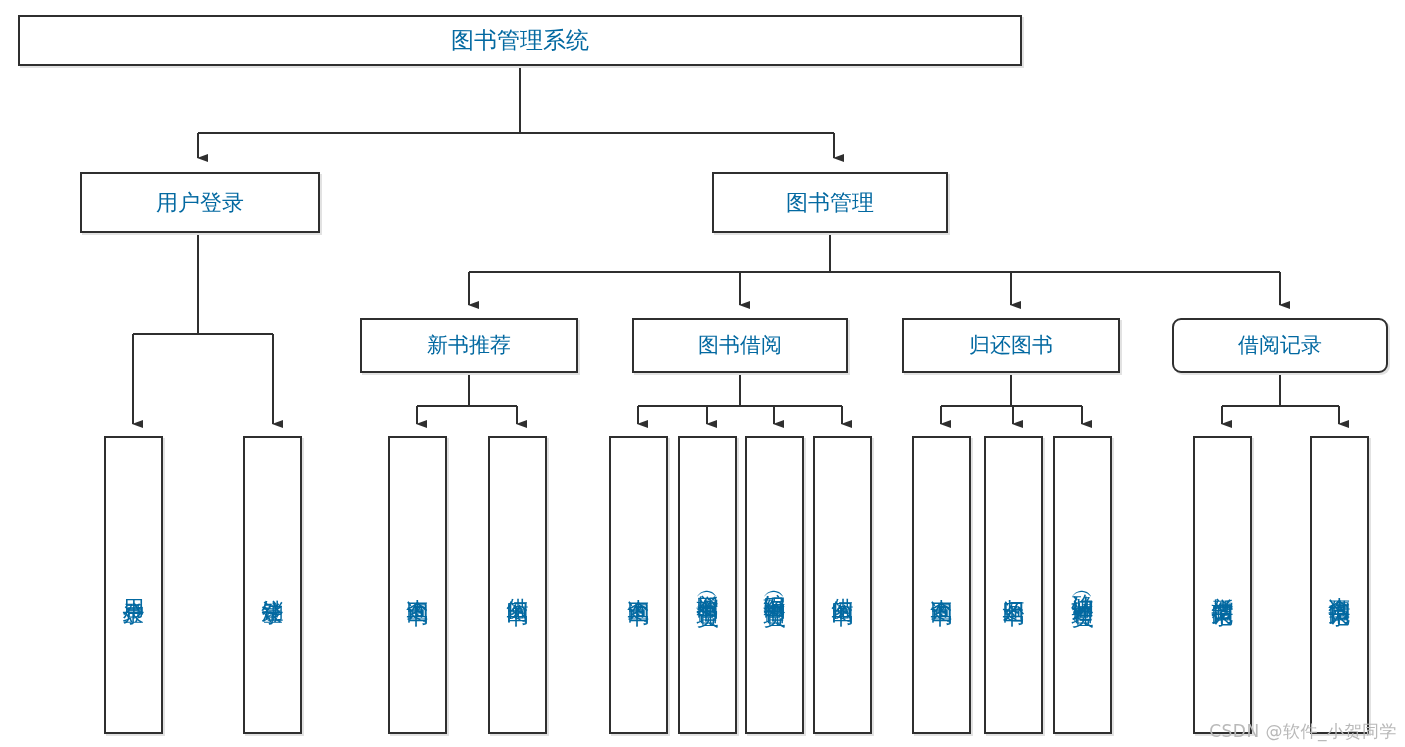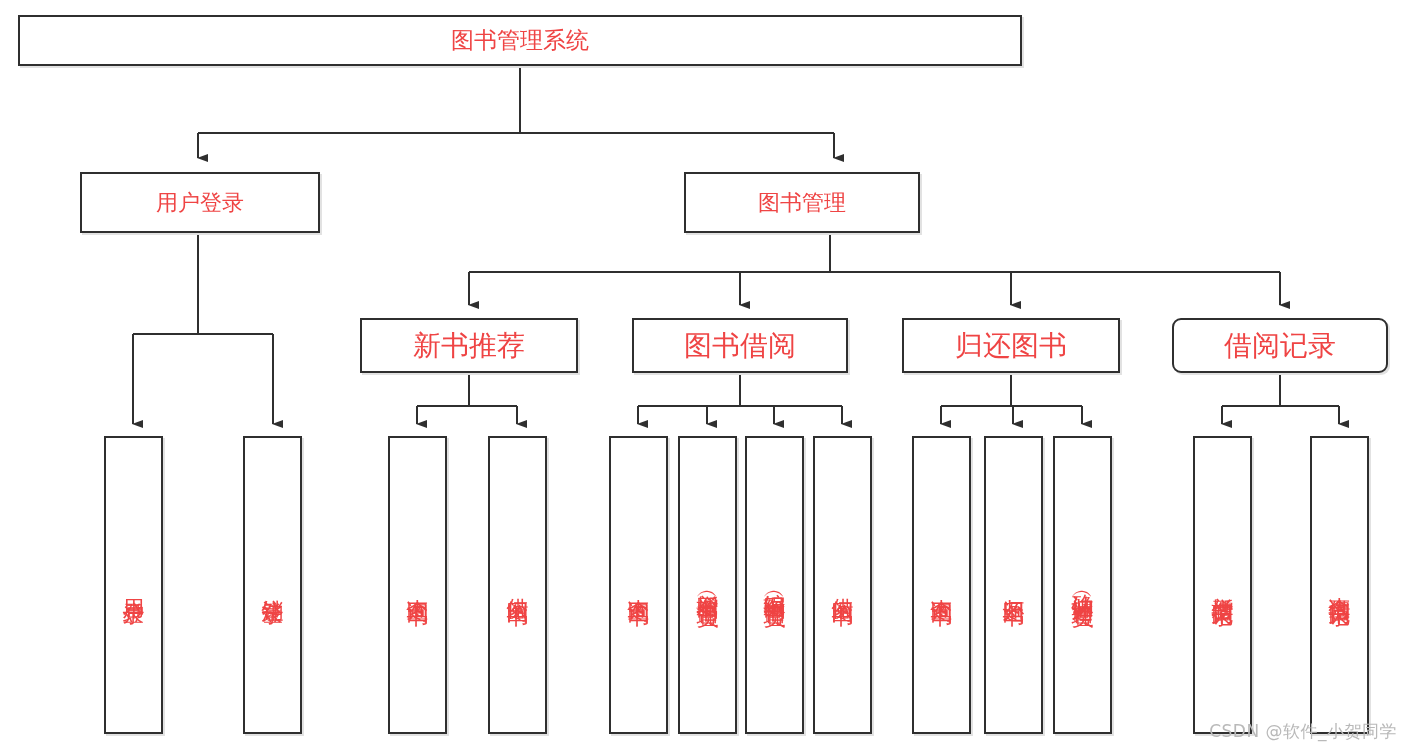--- a/index.html
+++ b/index.html
@@ -31,28 +31,28 @@
     box-sizing: border-box;
     background: #ffffff;
     border: 2px solid #2f2f2f;
     box-shadow: 2px 2px 0 0 #e2e2e2;
     display: flex;
     align-items: center;
     justify-content: center;
     color: #3b3b3b;
   }
   .node-label {
-    color: #ef4444;
+    color: #0369a1;
     text-align: center;
     line-height: 1.05;
     white-space: nowrap;
   }
   .node.level-0 .node-label { font-size: 23px; }
   .node.level-1 .node-label { font-size: 22px; }
-  .node.level-2 .node-label { font-size: 28px; }
+  .node.level-2 .node-label { font-size: 21px; }
 
   .node.leaf {
     align-items: center;
     justify-content: center;
   }
   .node.leaf .node-label {
     writing-mode: vertical-rl;
     text-orientation: upright;
     font-size: 22px;
     line-height: 1.28;
@@ -143,21 +143,21 @@
   </svg>
 
   <div class="node level-0" style="left:18px; top:15px; width:1004px; height:51px;">
     <span class="node-label">图书管理系统</span>
   </div>
 
   <div class="node level-1" style="left:80px; top:172px; width:240px; height:61px;">
     <span class="node-label">用户登录</span>
   </div>
 
-  <div class="node level-1" style="left:684px; top:172px; width:236px; height:61px;">
+  <div class="node level-1" style="left:712px; top:172px; width:236px; height:61px;">
     <span class="node-label">图书管理</span>
   </div>
 
   <div class="node level-2" style="left:360px; top:318px; width:218px; height:55px;">
     <span class="node-label">新书推荐</span>
   </div>
 
   <div class="node level-2" style="left:632px; top:318px; width:216px; height:55px;">
     <span class="node-label">图书借阅</span>
   </div>

